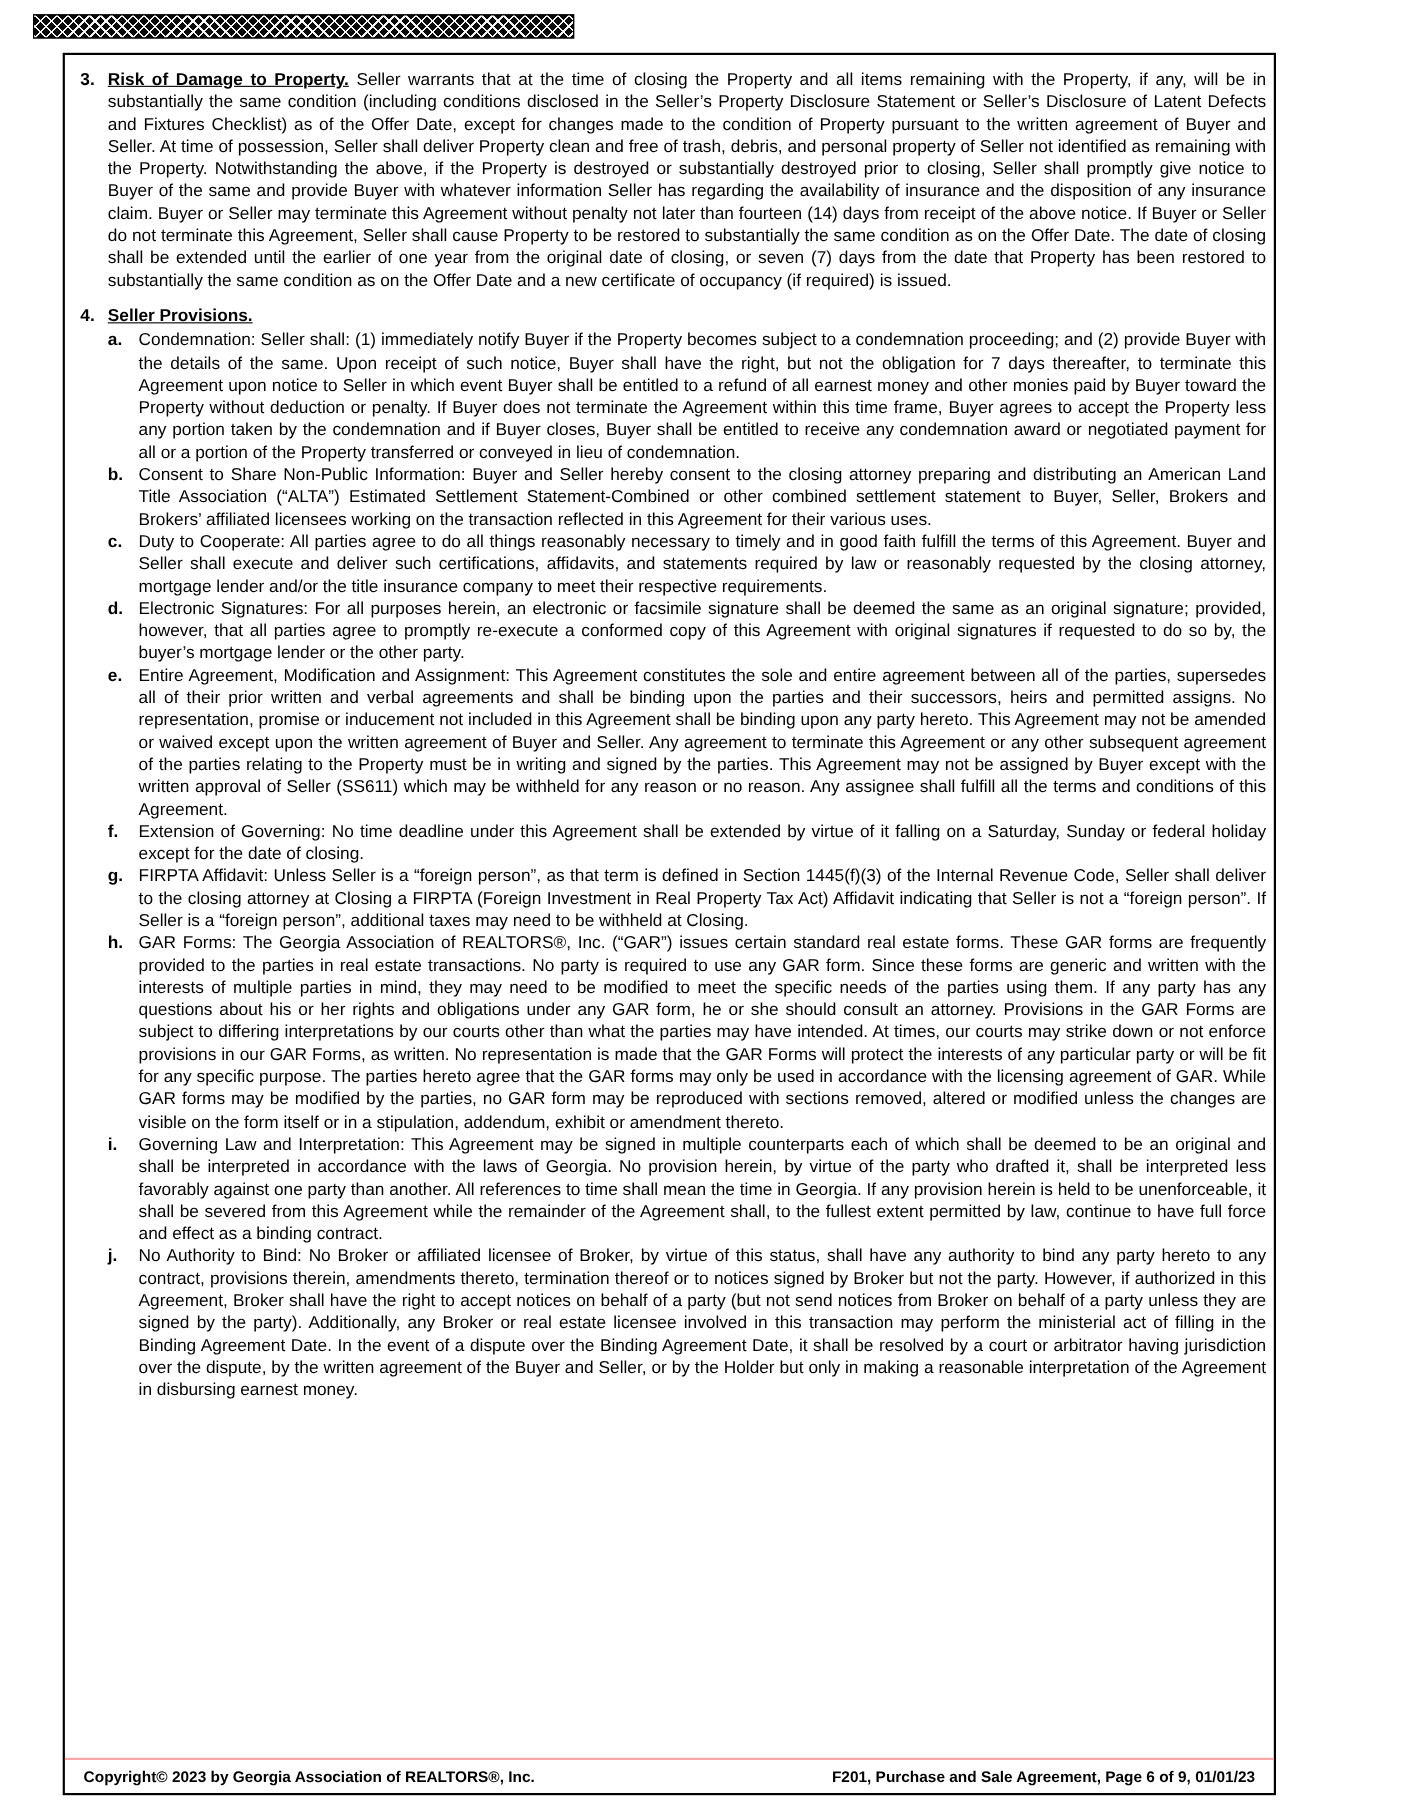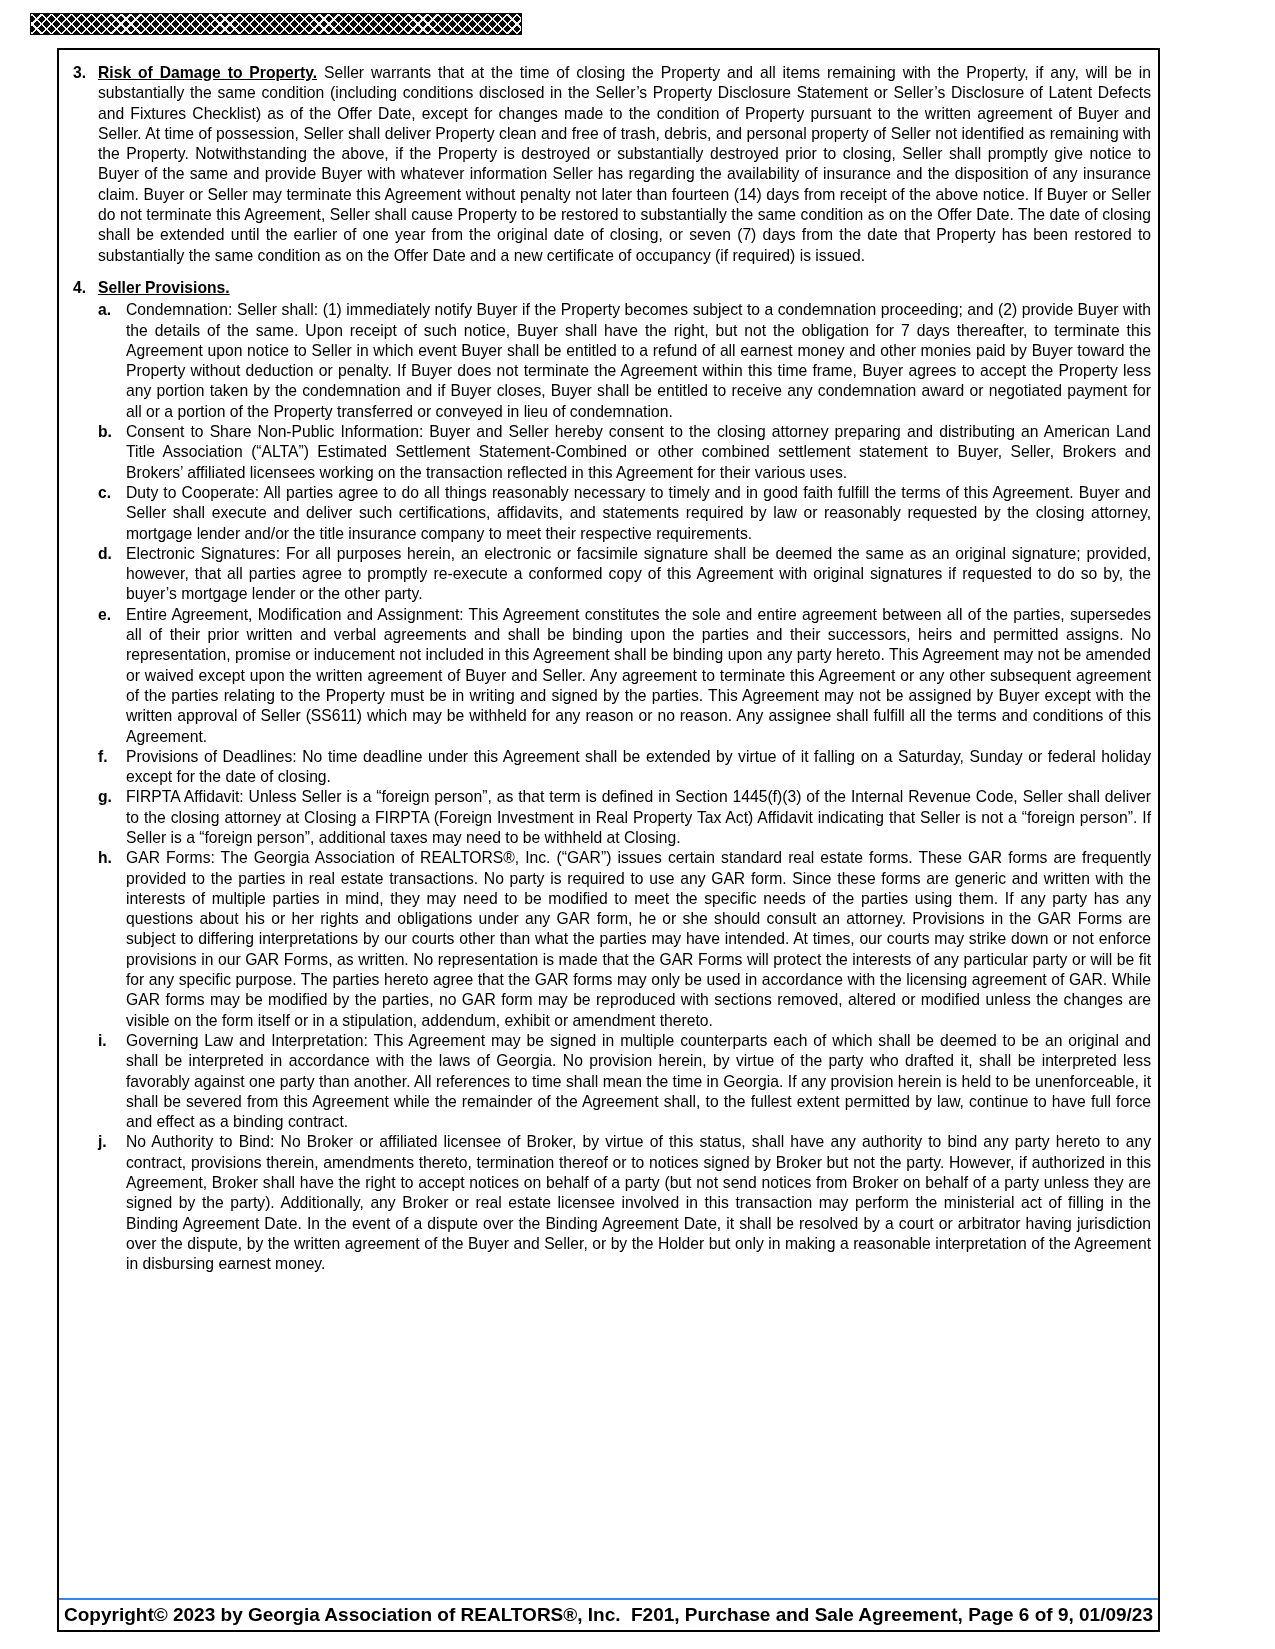--- a/index.html
+++ b/index.html
@@ -48,28 +48,28 @@
   .sec-num { flex: 0 0 25px; font-weight: 700; }
   .sec-body { flex: 1 1 auto; text-align: justify; }
   .u { font-weight: 700; text-decoration: underline; }
   .b { font-weight: 400; }
   .subs { margin-left: 25px; }
   .sub { display: flex; }
   .sub-letter { flex: 0 0 28px; font-weight: 700; }
   .sub-text { flex: 1 1 auto; text-align: justify; }
   .footer {
     flex: 0 0 auto;
-    border-top: 2px solid #3b82f6;
+    border-top: 2px solid #fca5a5;
     display: flex;
     justify-content: space-between;
     align-items: center;
     font-weight: 700;
-    font-size: 19px;
+    font-size: 14px;
     line-height: 18px;
-    padding: 6px 5px;
+    padding: 6px 17px;
     white-space: nowrap;
   }
 </style>
 </head>
 <body>
 
 <div class="sheet">
 
   <div class="deco-bar"></div>
 
@@ -108,21 +108,21 @@
           <div class="sub-text"><span class="b">Electronic Signatures:</span> <span>For all purposes herein, an electronic or facsimile signature shall be deemed the same as an original signature; provided, however, that all parties agree to promptly re-execute a conformed copy of this Agreement with original signatures if requested to do so by, the buyer’s mortgage lender or the other party.</span></div>
         </div>
 
         <div class="sub">
           <div class="sub-letter">e.</div>
           <div class="sub-text"><span class="b">Entire Agreement, Modification and Assignment:</span> <span>This Agreement constitutes the sole and entire agreement between all of the parties, supersedes all of their prior written and verbal agreements and shall be binding upon the parties and their successors, heirs and permitted assigns. No representation, promise or inducement not included in this Agreement shall be binding upon any party hereto. This Agreement may not be amended or waived except upon the written agreement of Buyer and Seller. Any agreement to terminate this Agreement or any other subsequent agreement of the parties relating to the Property must be in writing and signed by the parties. This Agreement may not be assigned by Buyer except with the written approval of Seller (SS611) which may be withheld for any reason or no reason. Any assignee shall fulfill all the terms and conditions of this Agreement.</span></div>
         </div>
 
         <div class="sub">
           <div class="sub-letter">f.</div>
-          <div class="sub-text"><span class="b">Provisions of Deadlines:</span> <span>No time deadline under this Agreement shall be extended by virtue of it falling on a Saturday, Sunday or federal holiday except for the date of closing.</span></div>
+          <div class="sub-text"><span class="b">Extension of Governing:</span> <span>No time deadline under this Agreement shall be extended by virtue of it falling on a Saturday, Sunday or federal holiday except for the date of closing.</span></div>
         </div>
 
         <div class="sub">
           <div class="sub-letter">g.</div>
           <div class="sub-text"><span class="b">FIRPTA Affidavit:</span> <span>Unless Seller is a “foreign person”, as that term is defined in Section 1445(f)(3) of the Internal Revenue Code, Seller shall deliver to the closing attorney at Closing a FIRPTA (Foreign Investment in Real Property Tax Act) Affidavit indicating that Seller is not a “foreign person”. If Seller is a “foreign person”, additional taxes may need to be withheld at Closing.</span></div>
         </div>
 
         <div class="sub">
           <div class="sub-letter">h.</div>
           <div class="sub-text"><span class="b">GAR Forms:</span> <span>The Georgia Association of REALTORS®, Inc. (“GAR”) issues certain standard real estate forms. These GAR forms are frequently provided to the parties in real estate transactions. No party is required to use any GAR form. Since these forms are generic and written with the interests of multiple parties in mind, they may need to be modified to meet the specific needs of the parties using them. If any party has any questions about his or her rights and obligations under any GAR form, he or she should consult an attorney. Provisions in the GAR Forms are subject to differing interpretations by our courts other than what the parties may have intended. At times, our courts may strike down or not enforce provisions in our GAR Forms, as written. No representation is made that the GAR Forms will protect the interests of any particular party or will be fit for any specific purpose. The parties hereto agree that the GAR forms may only be used in accordance with the licensing agreement of GAR. While GAR forms may be modified by the parties, no GAR form may be reproduced with sections removed, altered or modified unless the changes are visible on the form itself or in a stipulation, addendum, exhibit or amendment thereto.</span></div>
@@ -136,17 +136,17 @@
         <div class="sub">
           <div class="sub-letter">j.</div>
           <div class="sub-text"><span class="b">No Authority to Bind:</span> <span>No Broker or affiliated licensee of Broker, by virtue of this status, shall have any authority to bind any party hereto to any contract, provisions therein, amendments thereto, termination thereof or to notices signed by Broker but not the party. However, if authorized in this Agreement, Broker shall have the right to accept notices on behalf of a party (but not send notices from Broker on behalf of a party unless they are signed by the party). Additionally, any Broker or real estate licensee involved in this transaction may perform the ministerial act of filling in the Binding Agreement Date. In the event of a dispute over the Binding Agreement Date, it shall be resolved by a court or arbitrator having jurisdiction over the dispute, by the written agreement of the Buyer and Seller, or by the Holder but only in making a reasonable interpretation of the Agreement in disbursing earnest money.</span></div>
         </div>
 
       </div>
     </div>
 
     <div class="footer">
       <span>Copyright© 2023 by Georgia Association of REALTORS®, Inc.</span>
-      <span>F201, Purchase and Sale Agreement, Page 6 of 9, 01/09/23</span>
+      <span>F201, Purchase and Sale Agreement, Page 6 of 9, 01/01/23</span>
     </div>
   </div>
 
 </div>
 
 </body></html>

